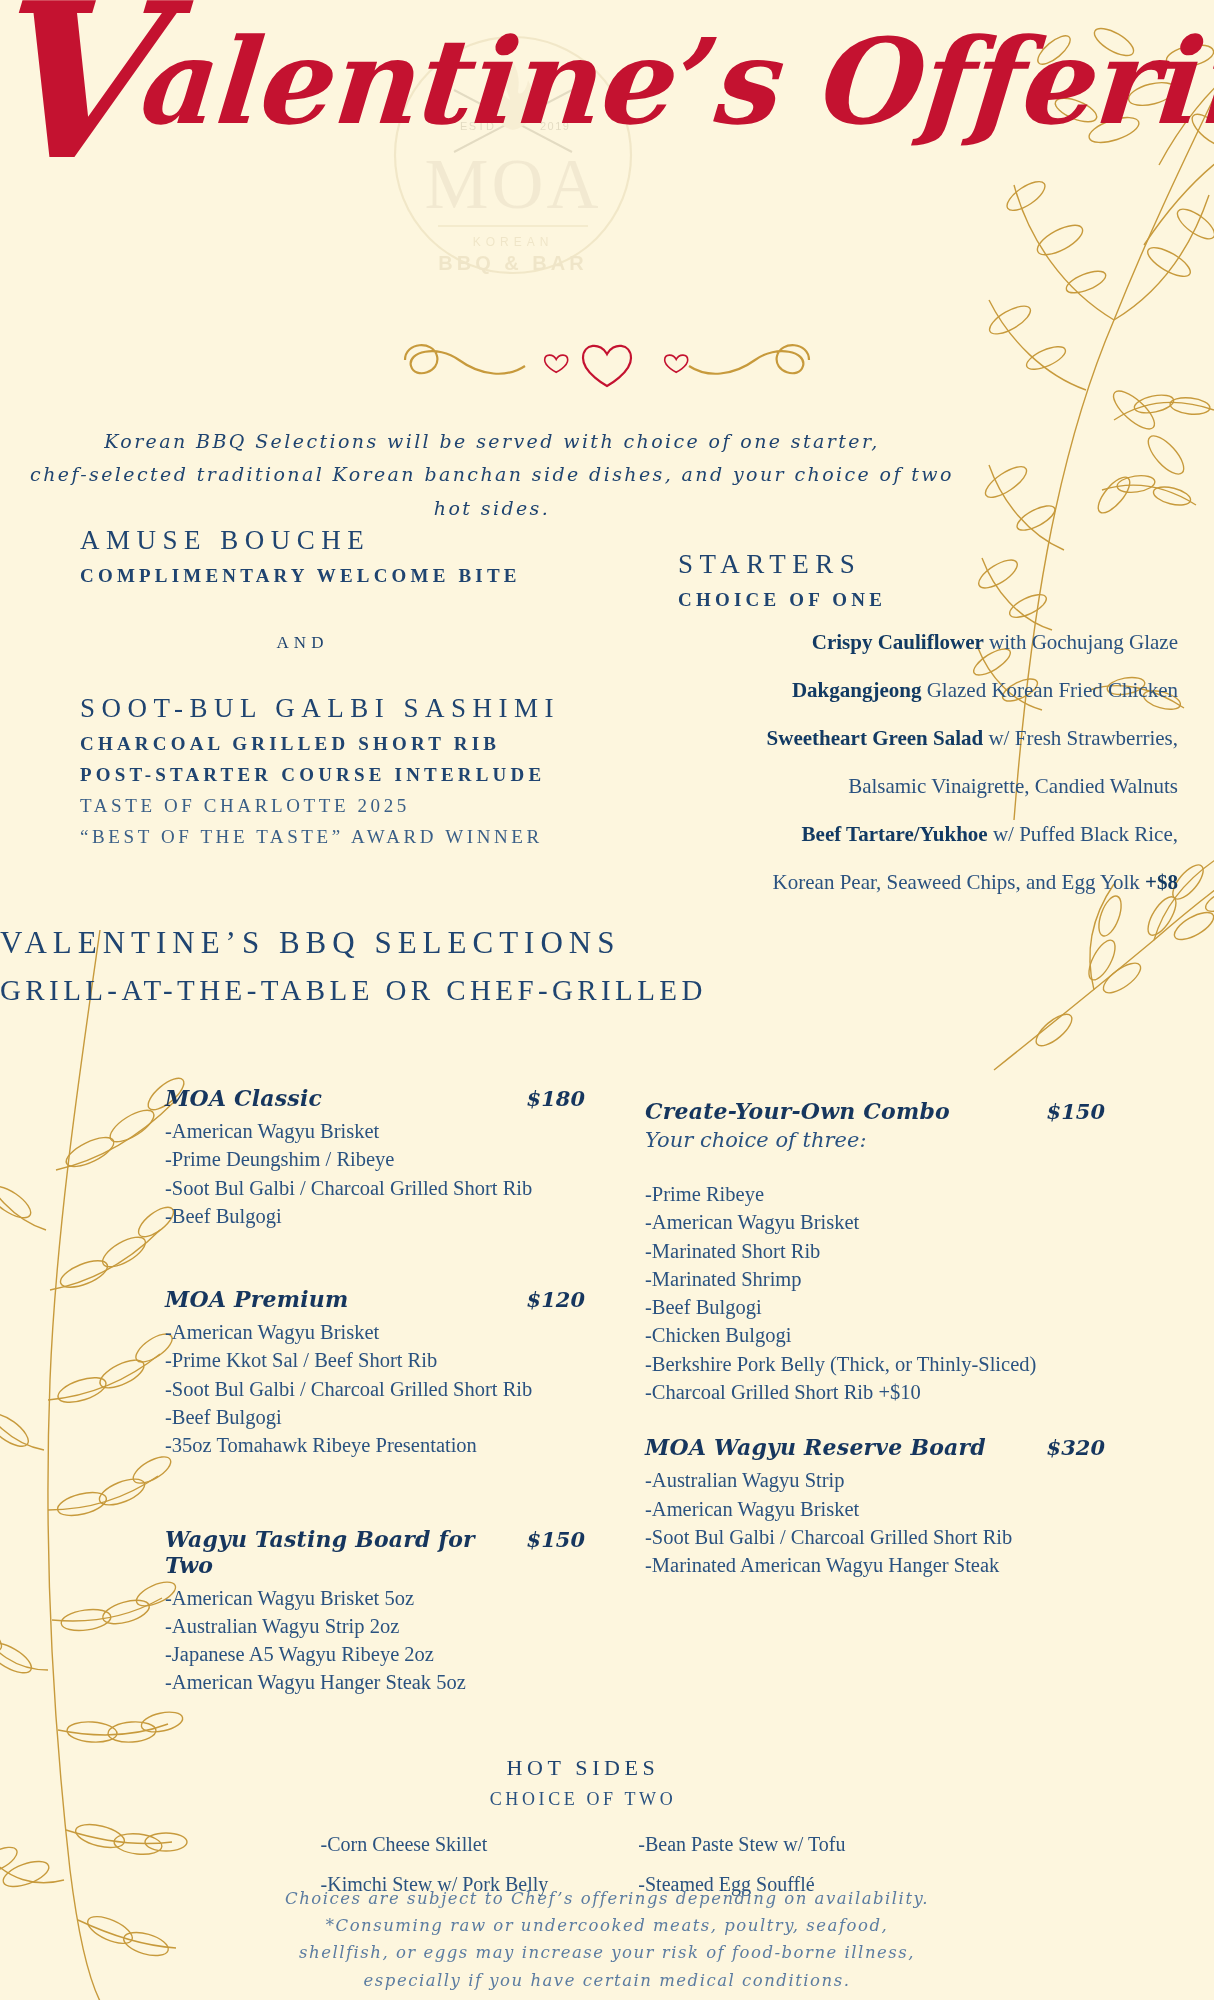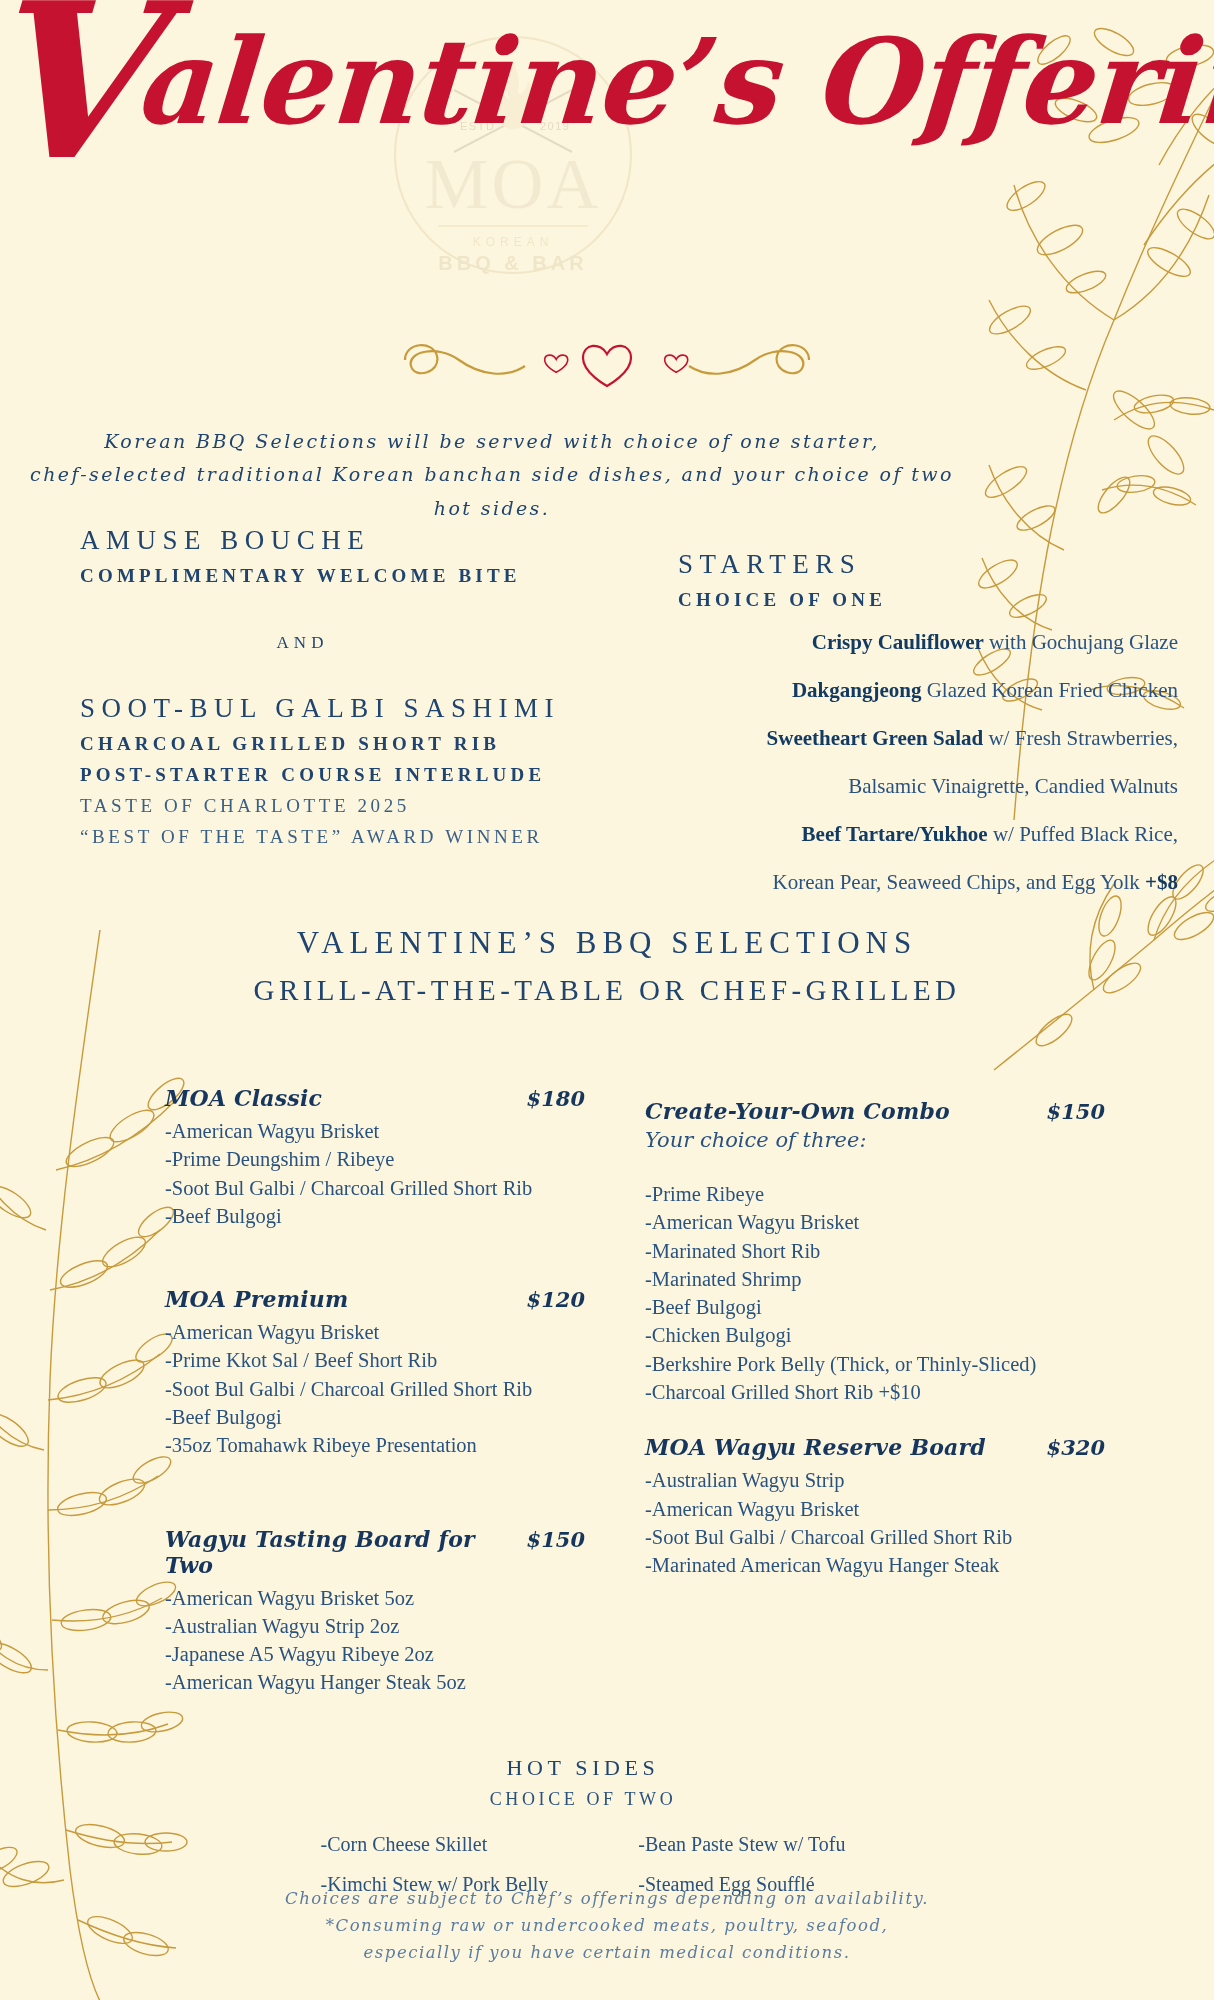--- a/index.html
+++ b/index.html
@@ -100,21 +100,21 @@
   .starter{
     font-size:21px;
     line-height:1.62;
     margin-top:14px;
     color:#2a5280;
     text-align:right;
   }
   .starter b{color:#123A63;font-weight:700;}
 
   
-  .bbq-head{position:absolute;left:0;top:925px;width:1214px;text-align:center;}
+  .bbq-head{position:absolute;left:0;top:925px;width:1214px;text-align:left;}
   .bbq-h1{
     font-size:31px;letter-spacing:6px;text-transform:uppercase;
     color:#1F4470;font-family:"Liberation Serif", serif;
   }
   .bbq-h2{
     font-size:29px;letter-spacing:4.4px;text-transform:uppercase;
     margin-top:13px;color:#1F4470;
   }
 
   
@@ -447,16 +447,17 @@
       <div class="hcol" id="hot-right">
           <div>-Bean Paste Stew w/ Tofu</div>
           <div>-Steamed Egg Soufflé</div>
         </div>
     </div>
   </div>
 
   <div class="foot">
     <div>Choices are subject to Chef’s offerings depending on availability.</div>
     <div>*Consuming raw or undercooked meats, poultry, seafood,</div>
+    <div>shellfish, or eggs may increase your risk of food-borne illness,</div>
     <div>especially if you have certain medical conditions.</div>
   </div>
 
 </div>
 
 </body></html>

